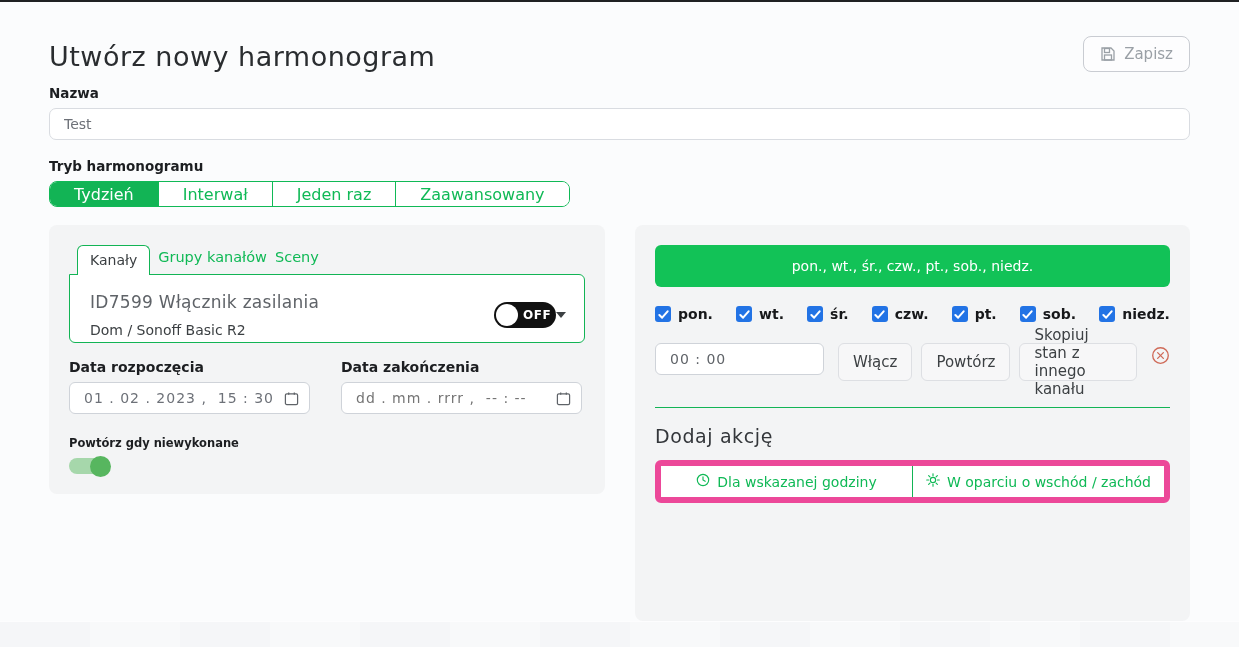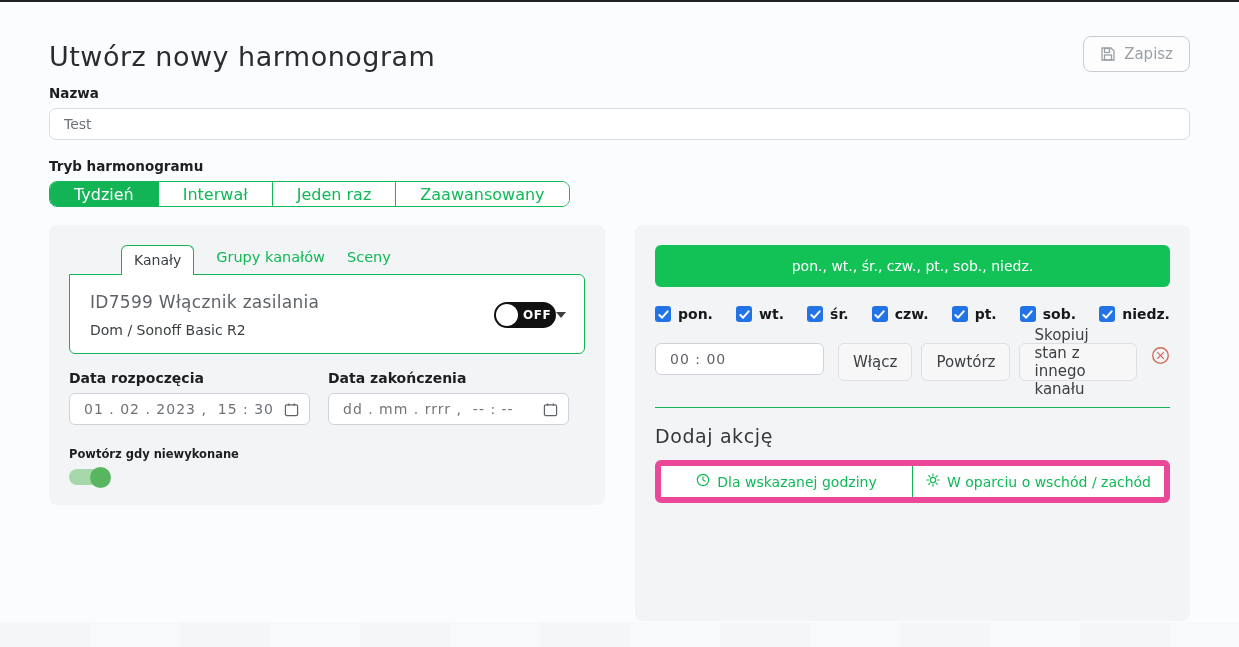--- a/index.html
+++ b/index.html
@@ -46,49 +46,49 @@
 
   
   .cards-row { display:flex; gap:30px; margin-top:18px; align-items:flex-start; }
   .card {
     background:#f3f4f5; border-radius:8px; padding:20px;
   }
   .card.left { width:556px; }
   .card.right { width:555px; min-height:396px; }
 
   
-  .subject-tabs { display:flex; align-items:flex-end; gap:22px; padding-left:8px;margin-left:44px; }
+  .subject-tabs { display:flex; align-items:flex-end; gap:8px; padding-left:8px; }
   .subject-tab-active {
     background:#fff; border:1px solid #12b455; border-bottom:none;
     border-radius:6px 6px 0 0; padding:6px 12px 7px 12px; font-size:14px; color:#3c4043;
     position:relative; z-index:2; margin-bottom:-1px; cursor:pointer;
   }
   .subject-tab-link { font-size:14.5px; color:#10b956; padding-bottom:9px; cursor:pointer; text-decoration:none; }
 
   .channel-box {
     background:#fff; border:1px solid #12b455; border-radius:0 6px 6px 6px;
-    padding:17px 18px 15px 20px; display:flex; justify-content:space-between; align-items:center;
+    padding:17px 18px 4px 20px; display:flex; justify-content:space-between; align-items:center;
     position:relative; z-index:1;
   }
   .channel-caption { font-size:17px; color:#5f6368; letter-spacing:.3px; margin-bottom:10px; }
   .channel-location { font-size:14px; color:#3c4043; }
   .channel-right { display:flex; align-items:center; }
   .off-toggle {
     width:62px; height:26px; background:#111; border-radius:13px;
     display:flex; align-items:center; cursor:pointer; padding:2px;
   }
   .off-knob { width:22px; height:22px; background:#fff; border-radius:50%; }
   .off-text { color:#fff; font-size:12px; font-weight:700; margin-left:5px; letter-spacing:.5px; }
   .caret-down {
     width:0; height:0; border-left:5px solid transparent; border-right:5px solid transparent;
     border-top:6px solid #3c4043; cursor:pointer;
   }
 
   
-  .dates-row { display:flex; gap:18px; margin-top:16px; }
+  .dates-row { display:flex; gap:31px; margin-top:16px; }
   .date-col { width:241px; }
   .date-col .field-label { margin-top:0; font-size:14px; }
   .date-input-wrap {
     display:flex; align-items:center; background:#fff; border:1px solid #cfd3d9; border-radius:6px;
     height:32px; padding:0 10px 0 14px;
   }
   .date-input {
     border:none; outline:none; flex:1; font-size:14px; color:#6d7178; letter-spacing:1px;
     font-family:inherit; background:transparent; min-width:0;
   }

